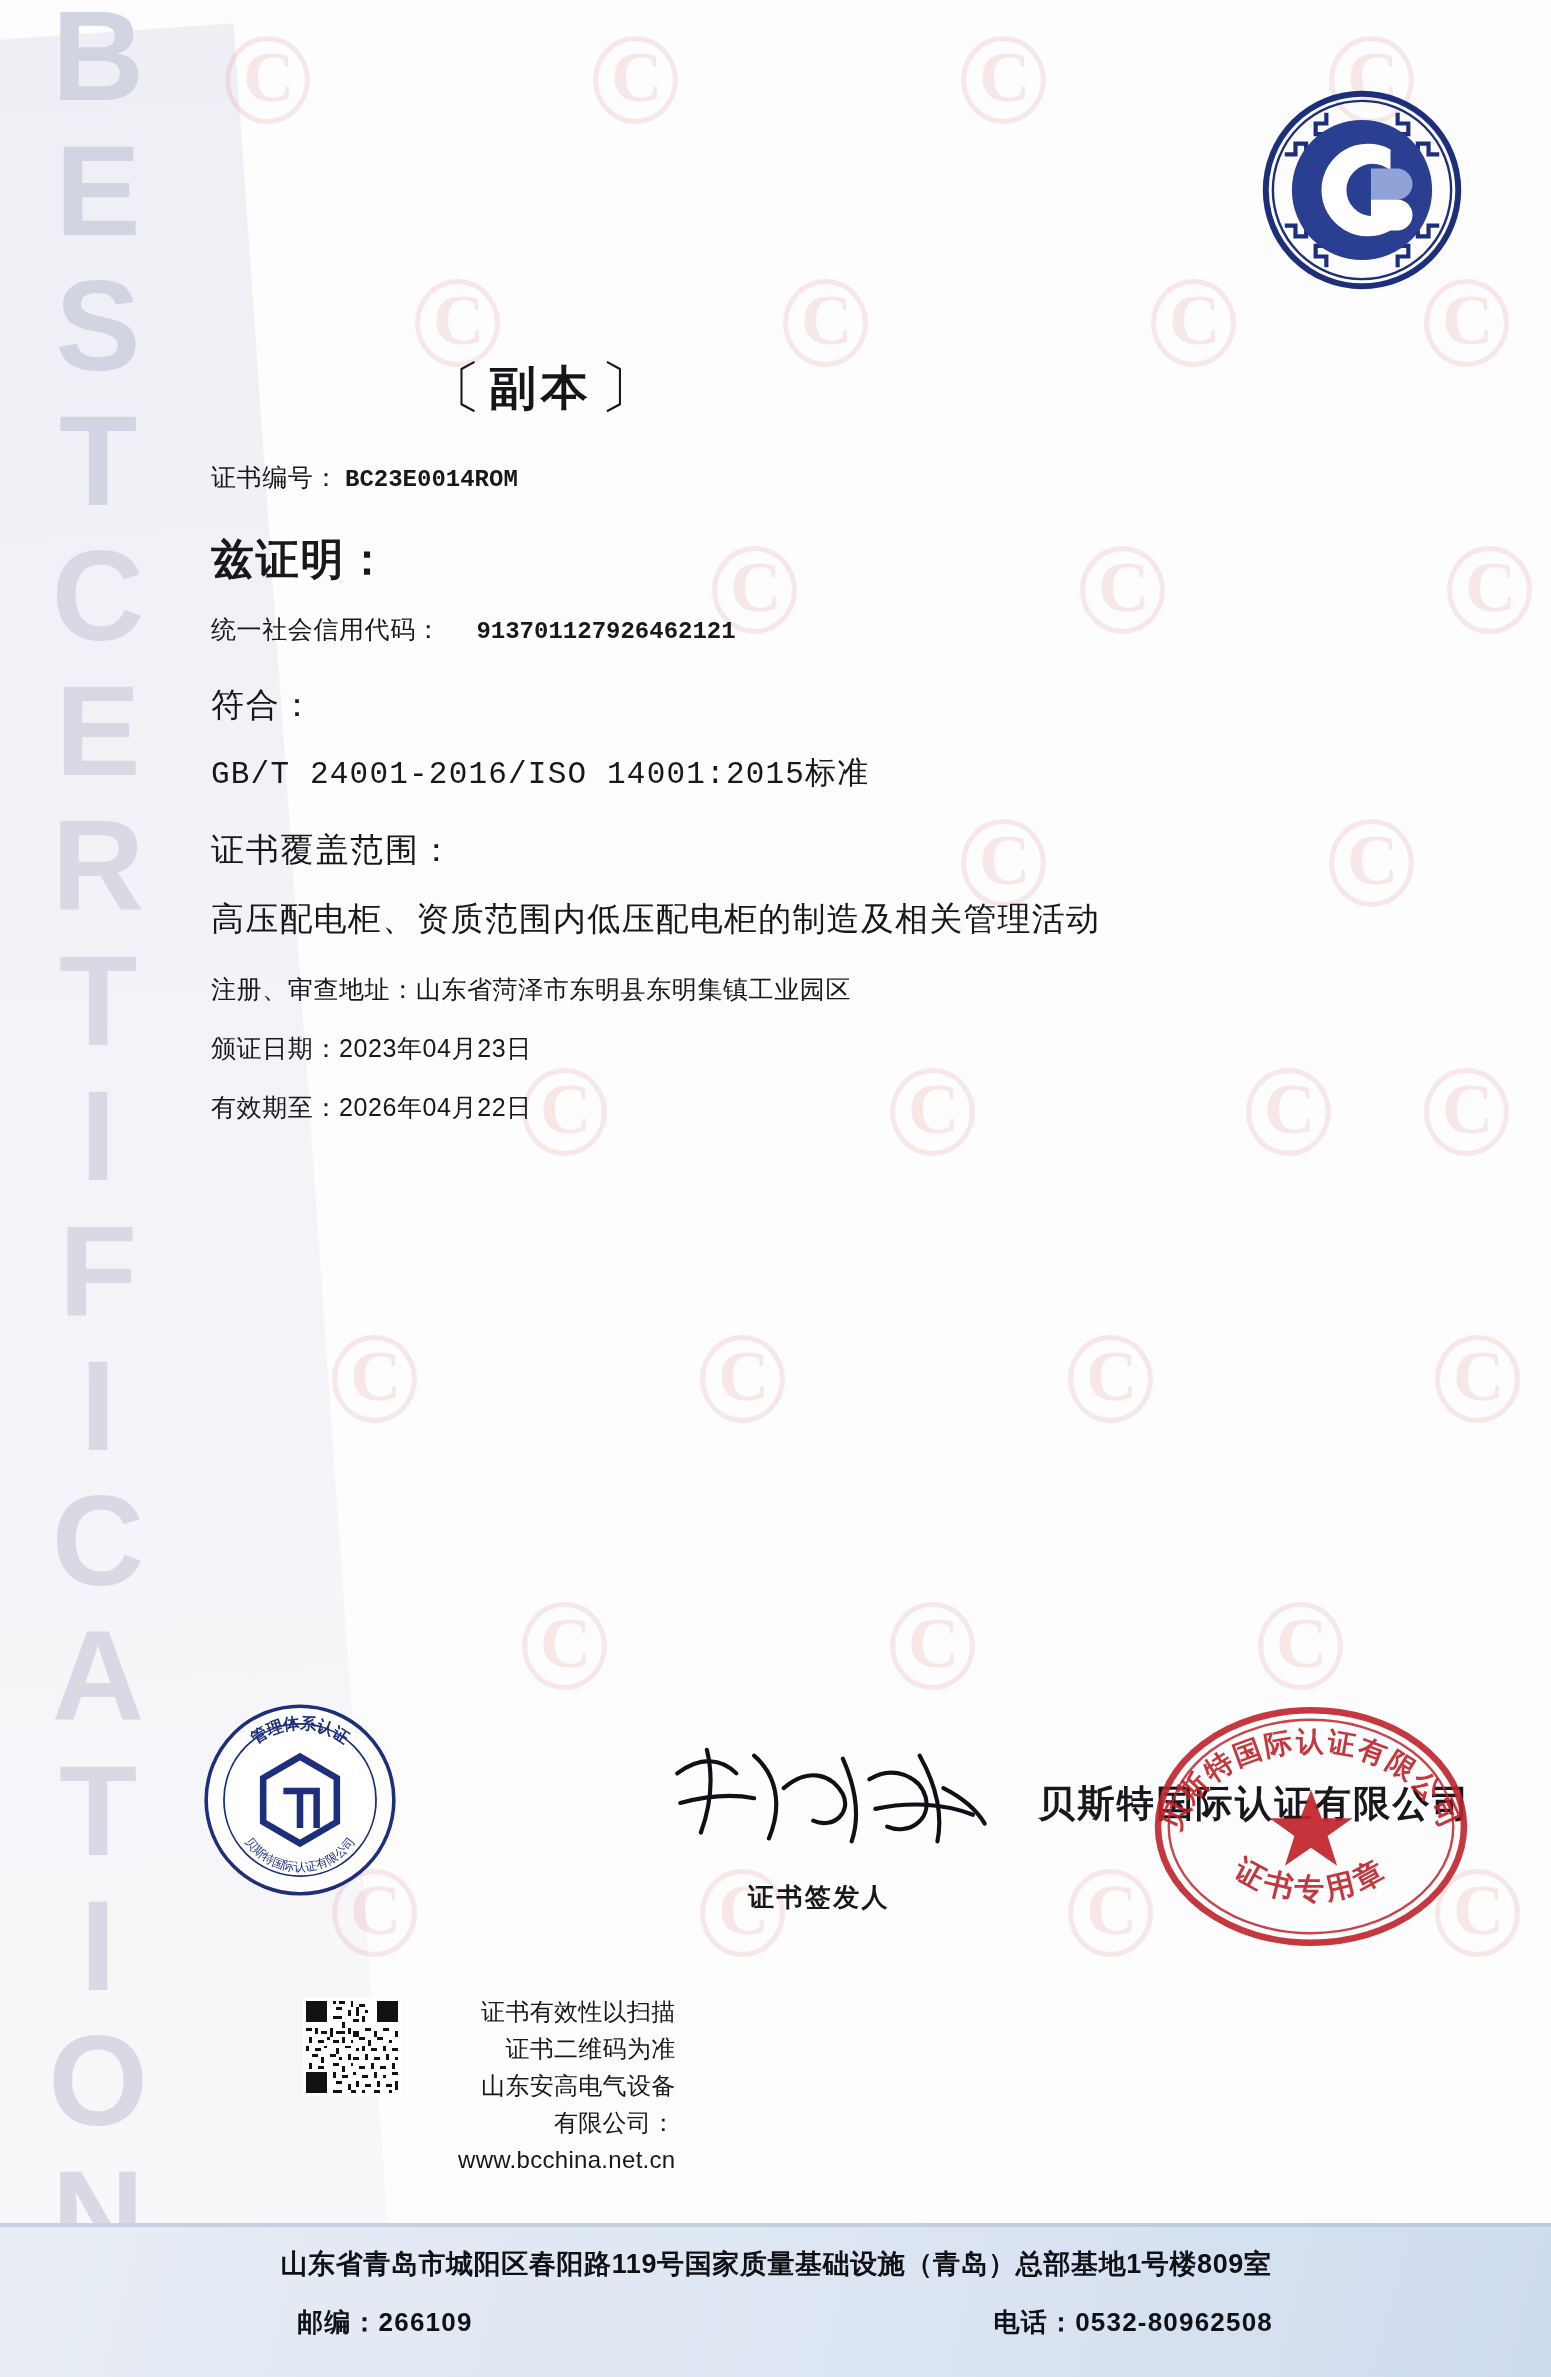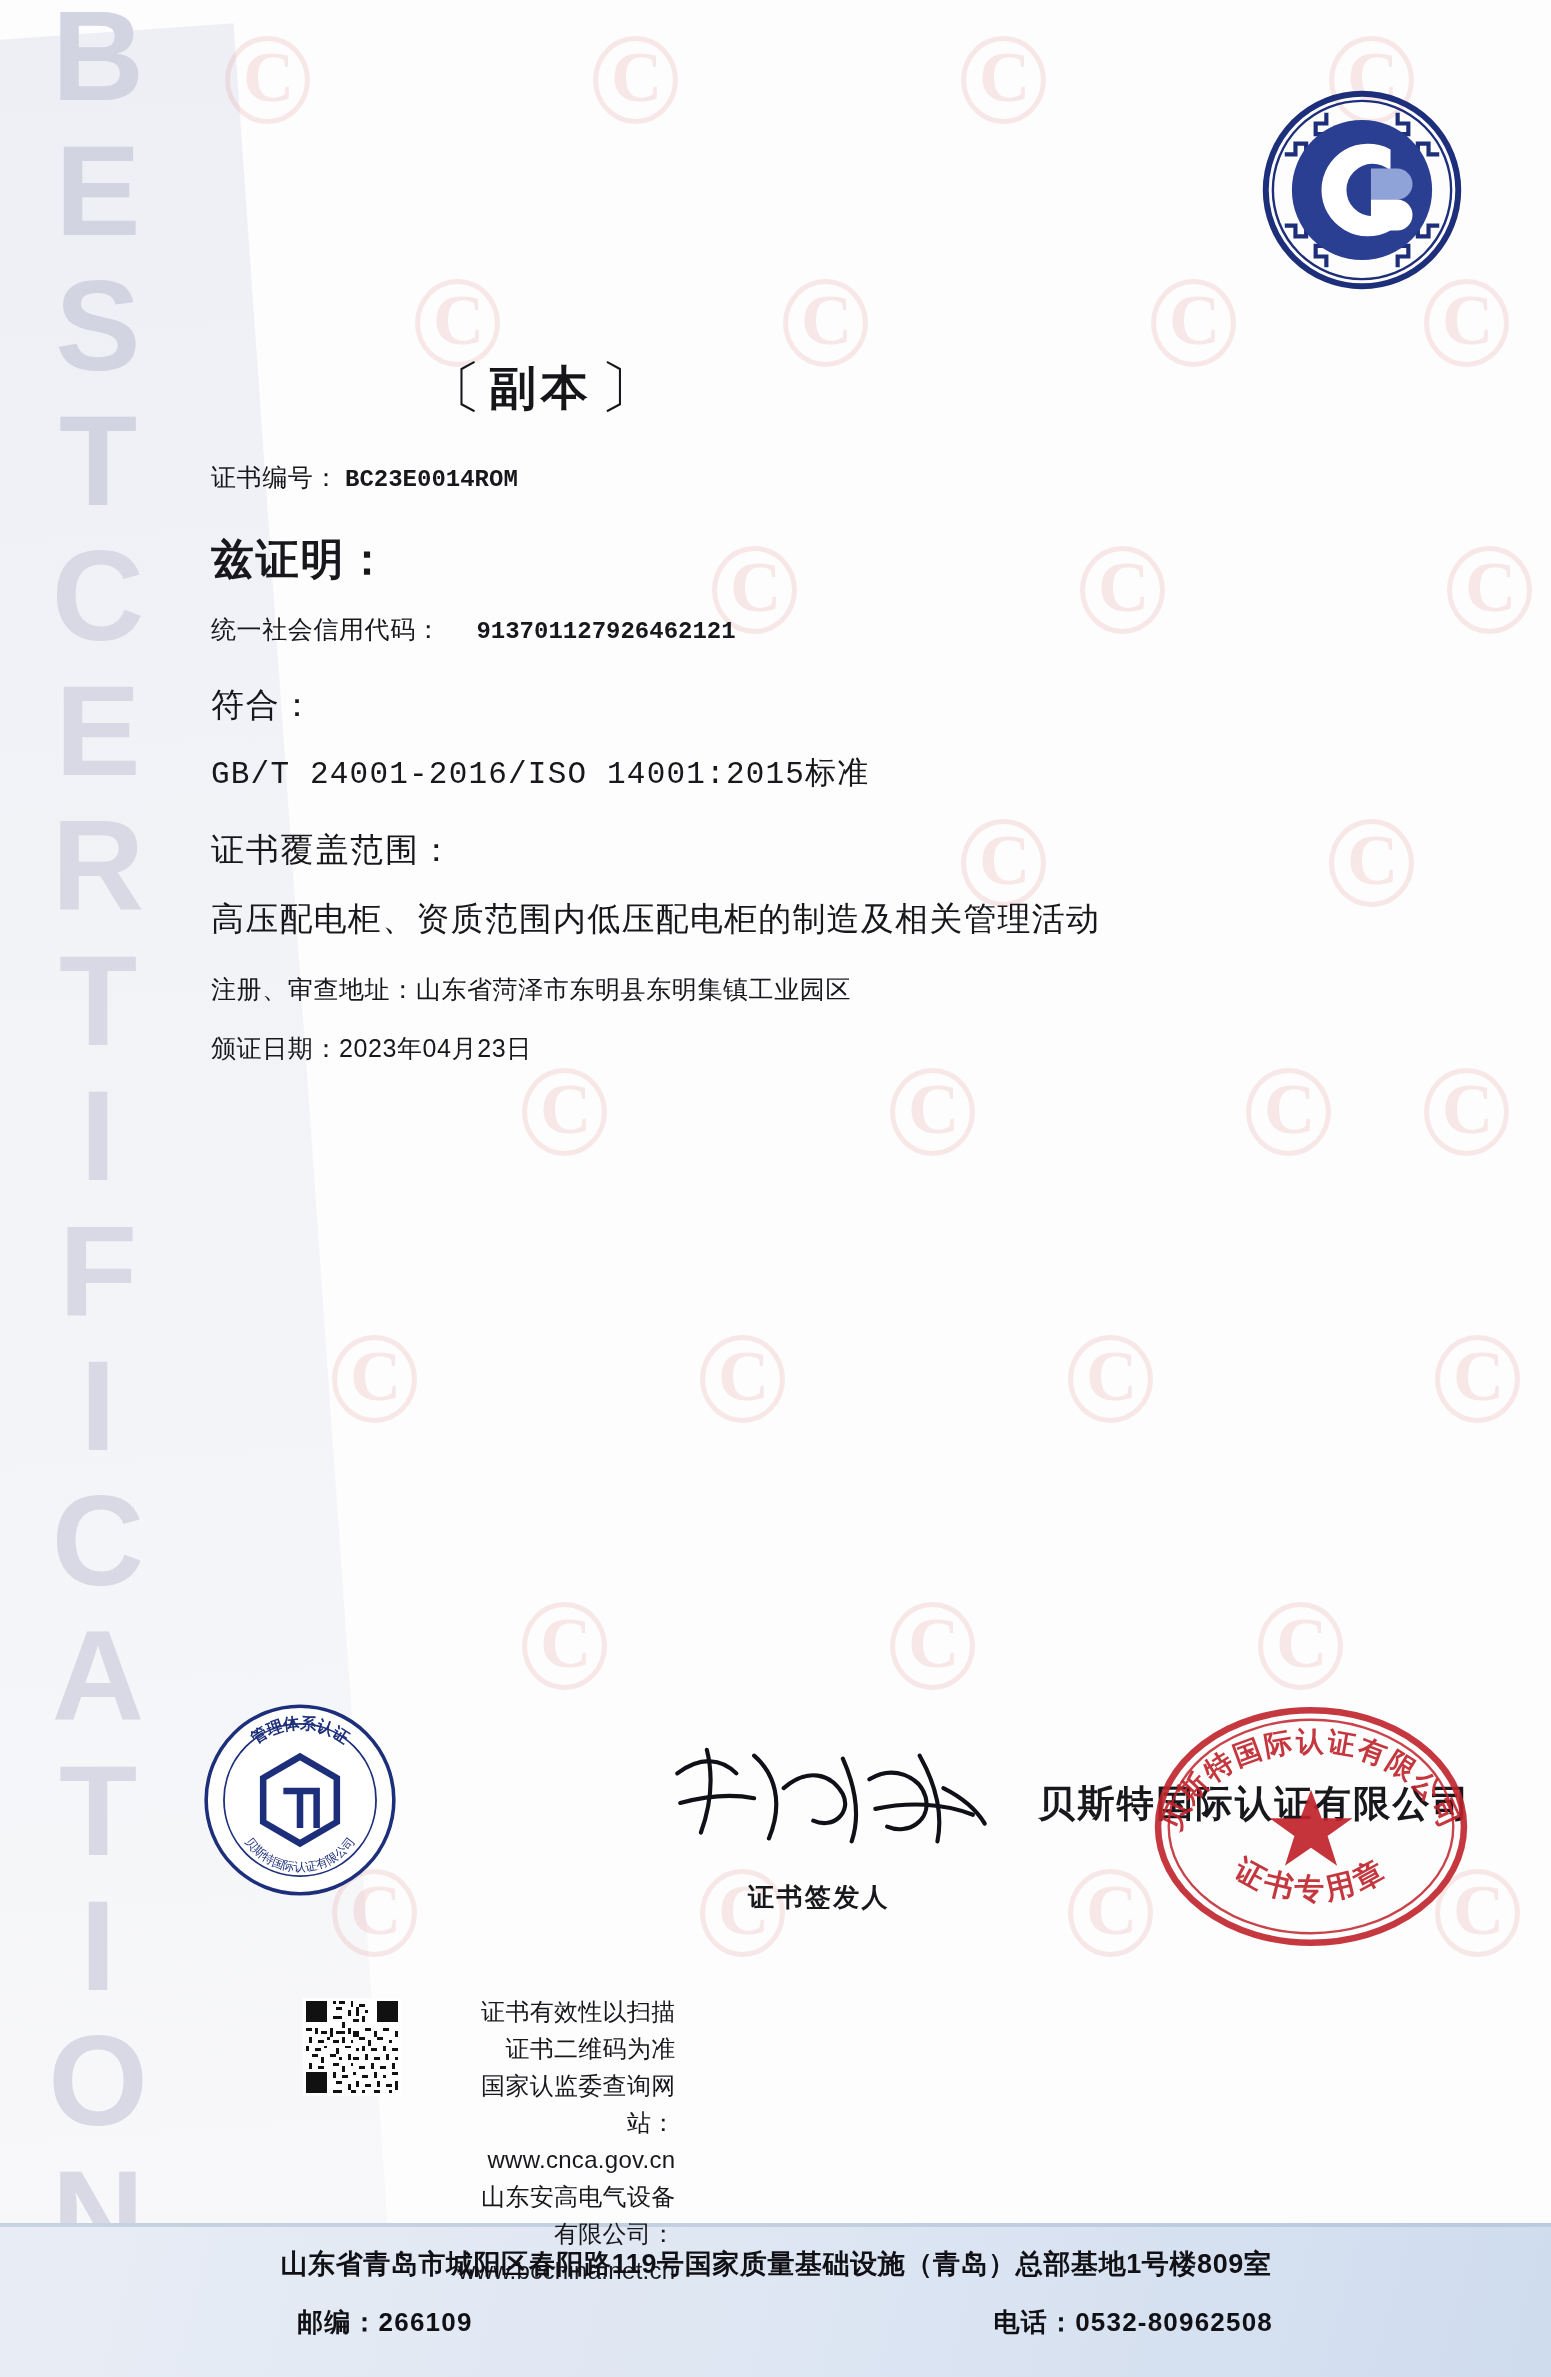--- a/index.html
+++ b/index.html
@@ -381,20 +381,21 @@
     <div class="line r-standard">GB/T 24001-2016/ISO 14001:2015标准</div>
 
     <div class="line r-scopelbl">证书覆盖范围：</div>
 
     <div class="line r-scope">高压配电柜、资质范围内低压配电柜的制造及相关管理活动</div>
 
     <div class="line r-addr">注册、审查地址：山东省菏泽市东明县东明集镇工业园区</div>
 
     <div class="line r-issue">颁证日期：2023年04月23日</div>
 
+    <div class="line r-valid">有效期至：2026年04月22日</div>
   </div>
 
   <div class="sig-area">
 
     <svg class="ms-mark" viewBox="0 0 330 330">
       <circle cx="165" cy="165" r="158" fill="#ffffff" stroke="#1d2f7a" stroke-width="6"></circle>
       <circle cx="165" cy="165" r="128" fill="none" stroke="#1d2f7a" stroke-width="3"></circle>
       <path id="arcTop" d="M 45 165 A 120 120 0 0 1 285 165" fill="none"></path>
       <path id="arcBot" d="M 55 175 A 110 110 0 0 0 275 175" fill="none"></path>
       <text font-size="27" fill="#1d2f7a" font-family="Liberation Sans, sans-serif" font-weight="bold">
@@ -528,21 +529,20 @@
         <rect x="31" y="28" width="1" height="3"></rect>
         <rect x="10" y="31" width="3" height="1"></rect>
           <rect x="16" y="31" width="2" height="1"></rect>
         <rect x="20" y="31" width="1" height="1"></rect>
           <rect x="24" y="31" width="2" height="1"></rect>
         <rect x="29" y="31" width="1" height="1"></rect>
       </g>
     </svg>
     <div class="links">
       <div>证书有效性以扫描证书二维码为准</div>
-      <div>国家认监委查询网站：www.cnca.gov.cn</div>
       <div>山东安高电气设备有限公司：www.bcchina.net.cn</div>
     </div>
   </div>
 
   <div class="footer-band"></div>
   <div class="footer-addr">山东省青岛市城阳区春阳路119号国家质量基础设施（青岛）总部基地1号楼809室</div>
   <div class="footer-zip">邮编：266109</div>
   <div class="footer-tel">电话：0532-80962508</div>
 
 </div>

